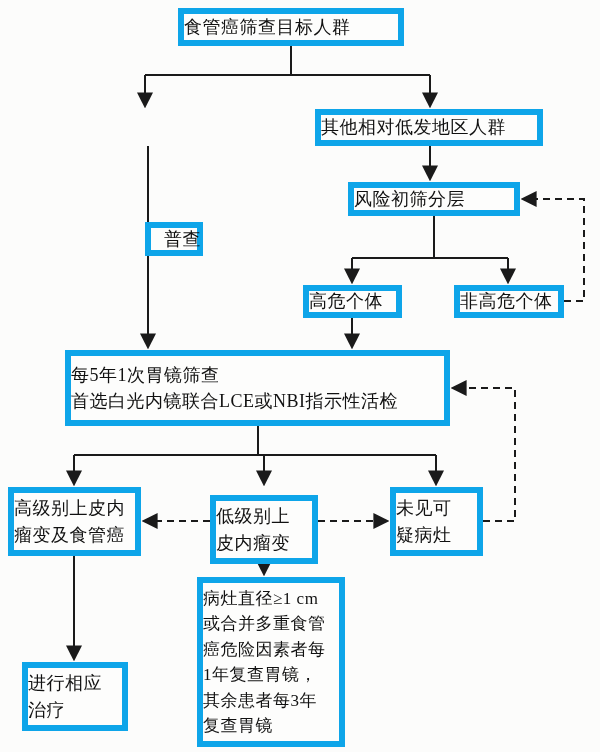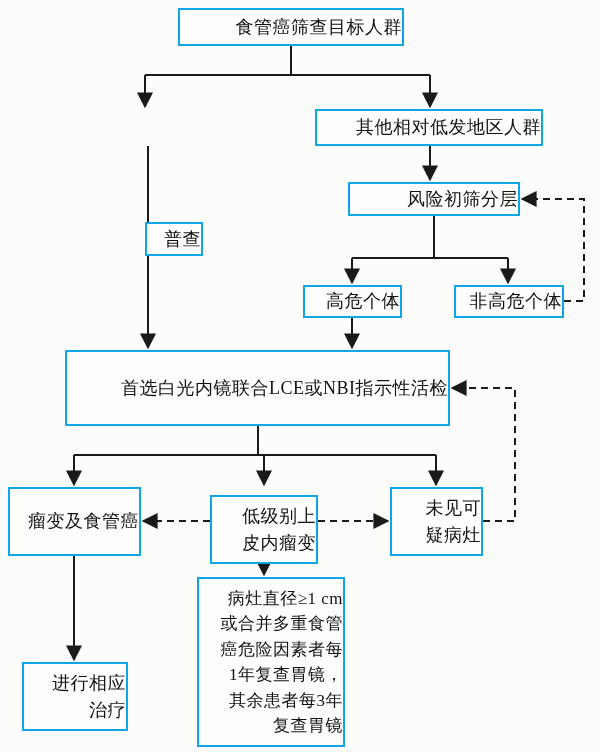--- a/index.html
+++ b/index.html
@@ -8,25 +8,25 @@
     width:600px; height:752px;
     background:#fcfcfb;
     font-family:"Liberation Serif","DejaVu Serif",serif;
     color:#111111;
     overflow:hidden;
   }
   svg.connectors { position:absolute; left:0; top:0; }
   .box {
     position:absolute;
     box-sizing:border-box;
-    border:2px solid #0ea5e9;
+    border:6px solid #0ea5e9;
     background:#fdfdfc;
     display:flex;
     flex-direction:column;
-    align-items:flex-end;
+    align-items:flex-start;
     justify-content:center;
     text-align:center;
     font-size:18px;
     line-height:1.45;
     letter-spacing:0.5px;
   }
   .box .ln { white-space:nowrap; }
   .box.followup { font-size:17px; line-height:1.5;margin-left:12px; }
 </style>
 </head>
@@ -101,24 +101,26 @@
 
   <div class="box" style="left:303px; top:285px; width:99px; height:33px;">
     <div class="ln">高危个体</div>
   </div>
 
   <div class="box" style="left:454px; top:285px; width:110px; height:33px;">
     <div class="ln">非高危个体</div>
   </div>
 
   <div class="box" style="left:65px; top:350px; width:385px; height:76px;">
+    <div class="ln">每5年1次胃镜筛查</div>
     <div class="ln">首选白光内镜联合LCE或NBI指示性活检</div>
   </div>
 
   <div class="box" style="left:8px; top:487px; width:133px; height:69px;">
+    <div class="ln">高级别上皮内</div>
     <div class="ln">瘤变及食管癌</div>
   </div>
 
   <div class="box" style="left:210px; top:487px; width:108px; height:69px;margin-top:8px;">
     <div class="ln">低级别上</div>
     <div class="ln">皮内瘤变</div>
   </div>
 
   <div class="box" style="left:390px; top:487px; width:93px; height:69px;">
     <div class="ln">未见可</div>

